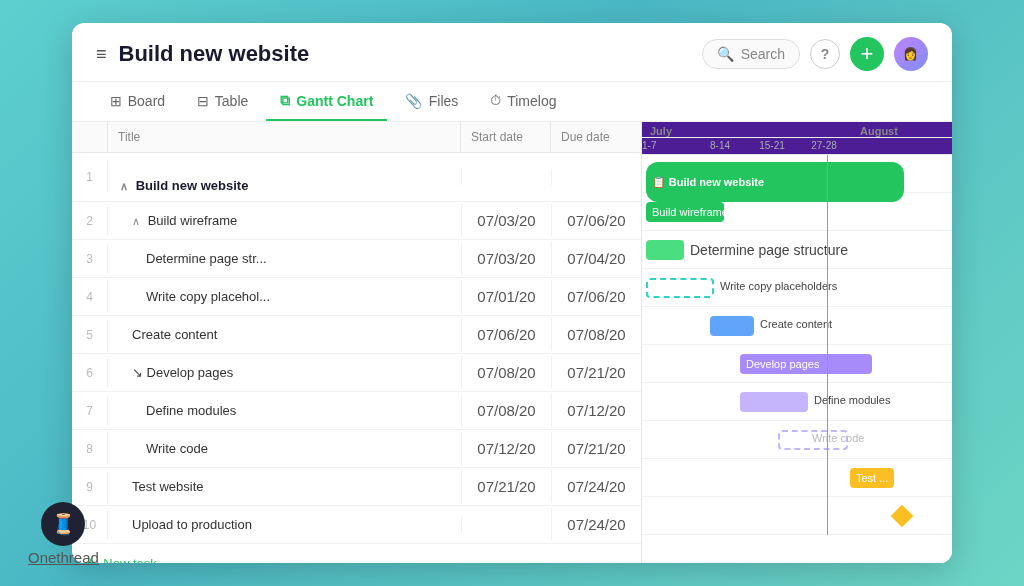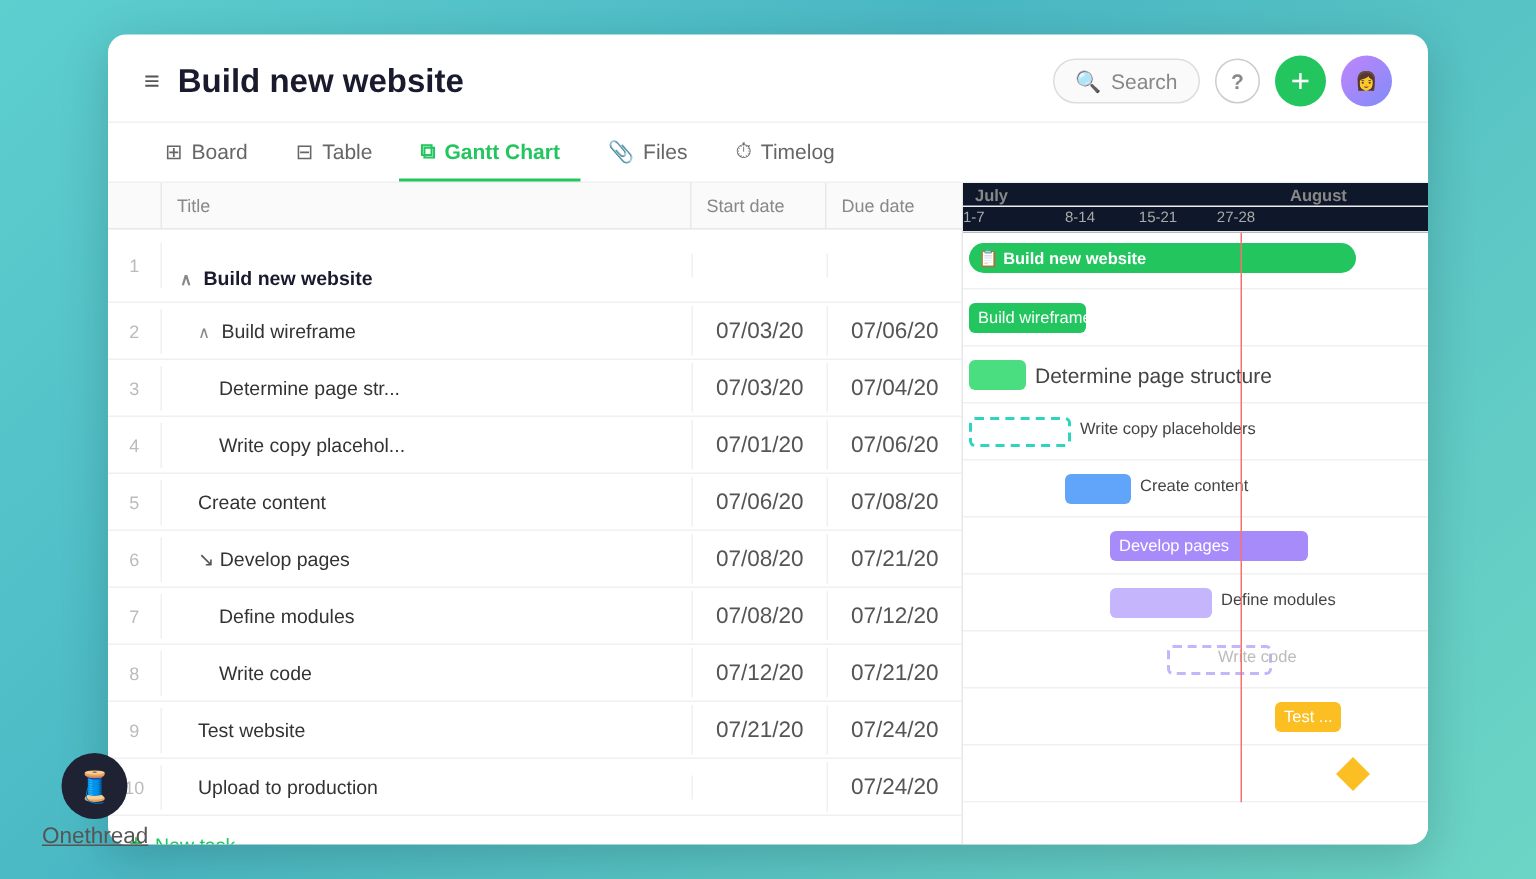--- a/index.html
+++ b/index.html
@@ -223,21 +223,21 @@
     .gantt-bar.yellow { background: #fbbf24; }
     .gantt-diamond {
       position: absolute;
       width: 16px; height: 16px;
       background: #fbbf24;
       transform: rotate(45deg);
       top: 11px;
     }
     .gantt-bar.parent-green {
       background: #22c55e;
-      height: 20px;
+      height: 40px;
       top: 7px;
       border-radius: 12px;
     }
     .vertical-line {
       position: absolute;
       top: 0;
       bottom: 0;
       width: 1px;
       background: #f87171;
       z-index: 10;
@@ -396,21 +396,21 @@
       </div>
 
       <div class="new-task-row">
         <span class="plus-icon">+</span>
         <span>New task</span>
       </div>
     </div>
 
     <div class="gantt-area">
 
-      <div style="background:#0f172a; border-bottom:1px solid #e8e8e8;">
+      <div style="background:#4c1d95; border-bottom:1px solid #e8e8e8;">
         <div style="display:flex; font-size:11px; color:#888; font-weight:600; padding:3px 0 0 0; border-bottom:1px solid #eee;">
           <div style="width:210px; padding-left:8px;">July</div>
           <div style="width:90px; padding-left:8px;">August</div>
         </div>
         <div style="display:flex; font-size:10px; color:#aaa; padding:2px 0 3px 0;">
           <div style="width:52px; ">1-7</div>
           <div style="width:52px; text-align:center;">8-14</div>
           <div style="width:52px; text-align:center;">15-21</div>
           <div style="width:52px; text-align:center;">27-28</div>
           <div style="width:52px; text-align:center;"></div>

